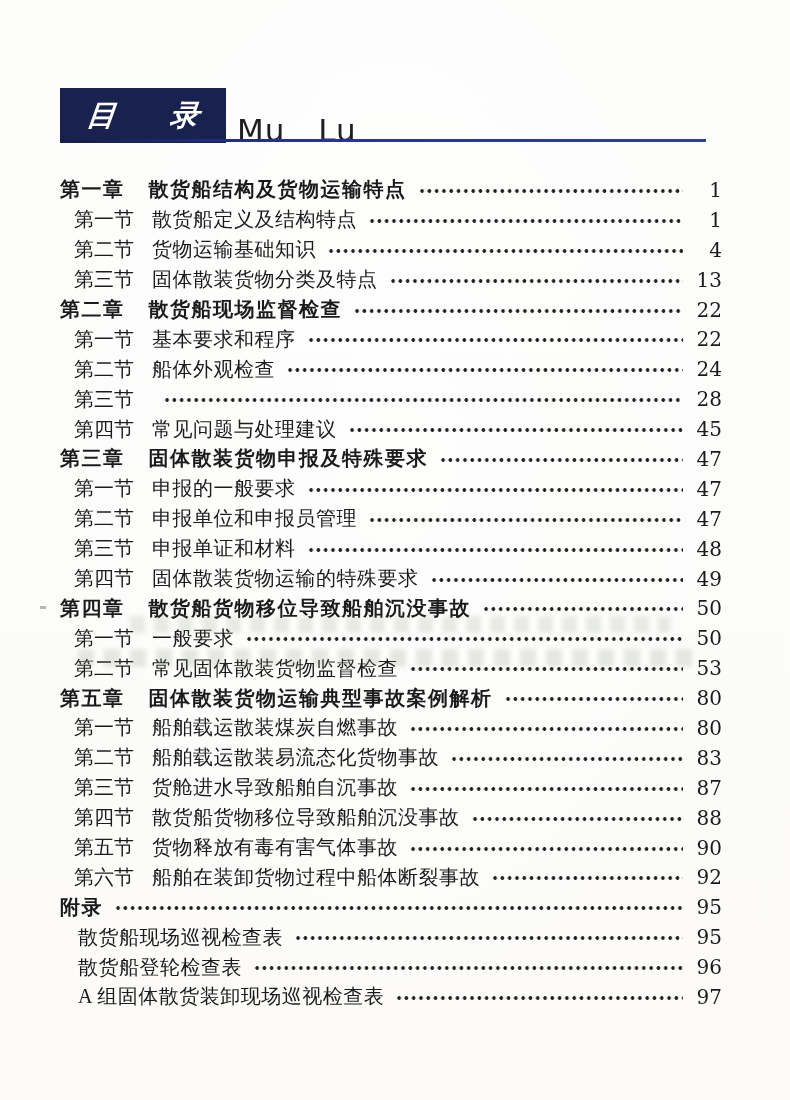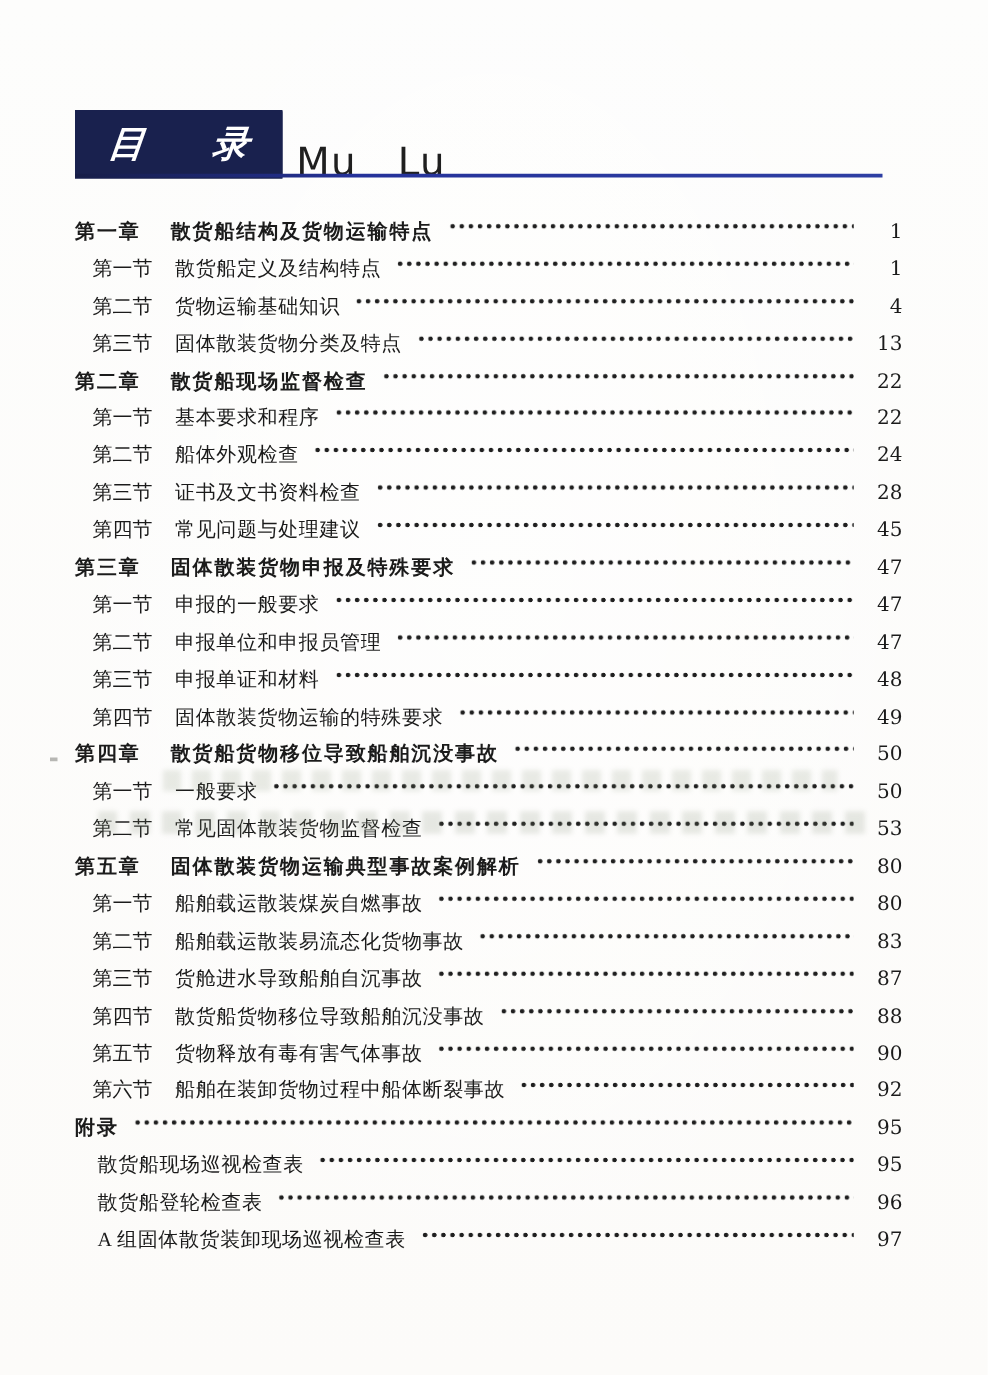--- a/index.html
+++ b/index.html
@@ -39,23 +39,23 @@
   .rule{
     position:absolute;left:60px;top:139px;width:646px;height:3px;
     background:linear-gradient(90deg,#161d46 0%,#25329a 35%,#2e3fa3 100%);
   }
 
   
   .toc{
     position:absolute;left:60px;top:175px;width:662px;
   }
   .row{
-    display:flex;
+    display:flex;align-items:center;
     height:29.9px;
-    font-size:16px;
+    font-size:20px;
   }
   .row .prefix{white-space:nowrap;}
   .row .title{white-space:nowrap;letter-spacing:.5px;font-family:Liberation Serif, serif;}
   .row .leader{
     flex:1;height:8px;margin:2px 9px 0 12px;
     background:radial-gradient(circle at 3.1px 4px, #1f1f1f 1.55px, rgba(0,0,0,0) 2.1px);
     background-repeat:repeat-x;background-size:7.3px 8px;
   }
   .row .page{
     font-family:"DejaVu Serif", serif;font-weight:400;
@@ -132,21 +132,20 @@
     <span class="page">22</span>
   </div>
       <div class="row section">
     <span class="prefix">第二节</span>
     <span class="title">船体外观检查</span>
     <span class="leader"></span>
     <span class="page">24</span>
   </div>
       <div class="row section">
     <span class="prefix">第三节</span>
-    <span class="title">证书及文书资料检查</span>
     <span class="leader"></span>
     <span class="page">28</span>
   </div>
       <div class="row section">
     <span class="prefix">第四节</span>
     <span class="title">常见问题与处理建议</span>
     <span class="leader"></span>
     <span class="page">45</span>
   </div>
       <div class="row chapter">

